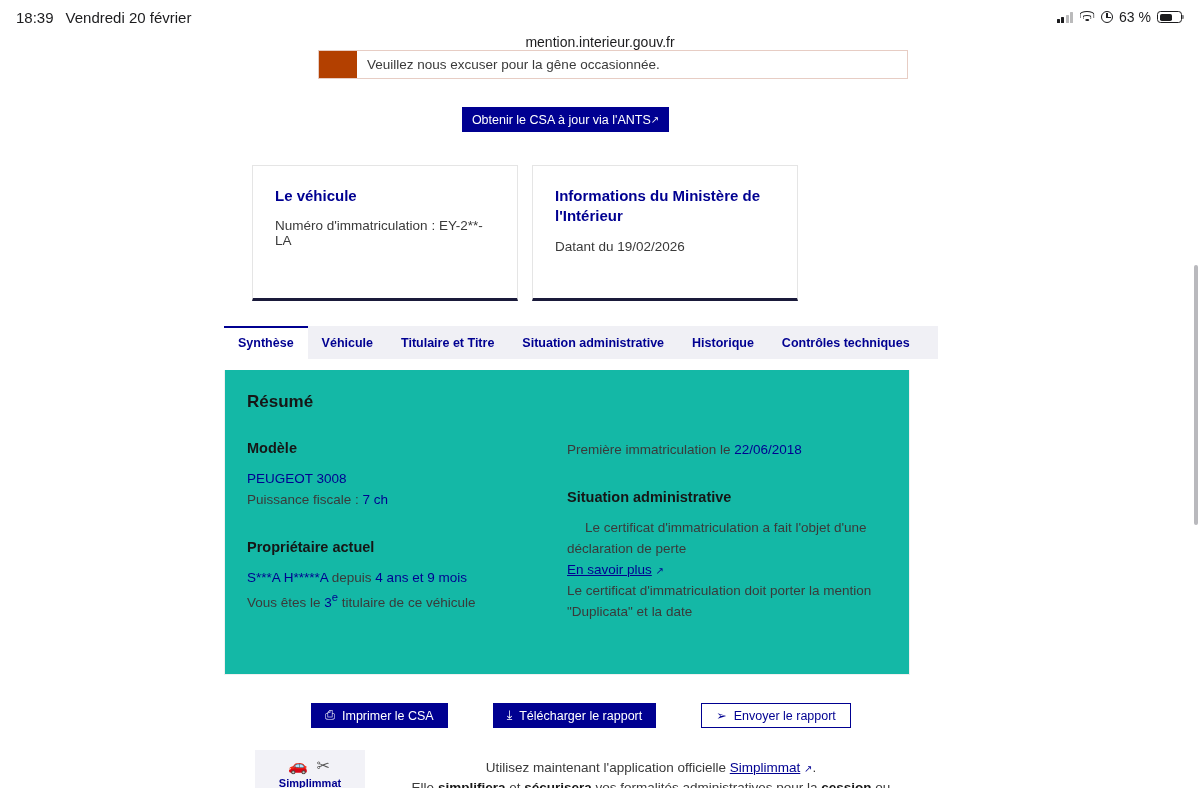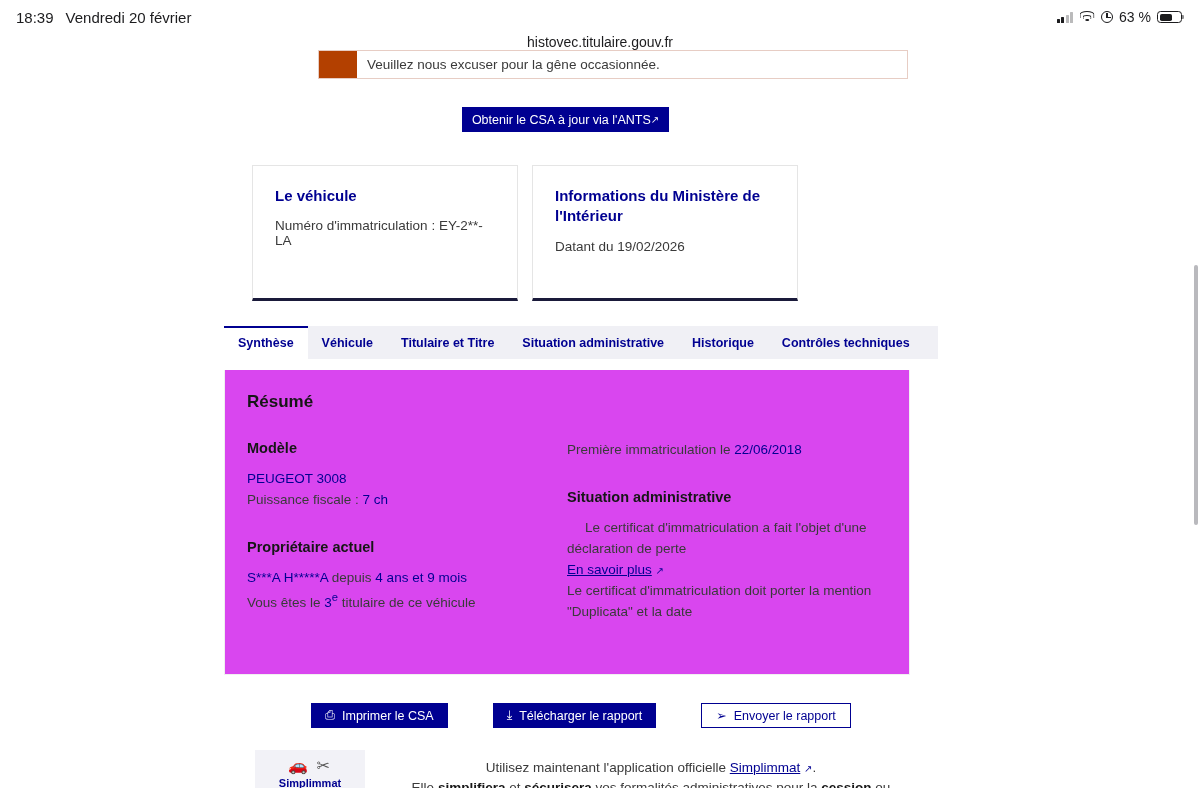--- a/index.html
+++ b/index.html
@@ -93,21 +93,21 @@
     background: #f0f0f5; color: #000091; font-size: 12.5px; font-weight: 700;
     padding: 9px 14px; white-space: nowrap; cursor: pointer; line-height: 1;
     border-top: 2px solid transparent;
   }
   .tab.active { background: #ffffff; border-top: 2px solid #000091; color: #000091; }
   .tab.clipped { overflow: hidden; max-width: 22px; padding-left: 14px; padding-right: 0; }
 
   
   .panel {
     position: absolute; left: 224px; top: 320px; width: 686px; height: 305px;
-    background: #d946ef; border: 1px solid #f0f0f0; border-top: none;
+    background: #14b8a6; border: 1px solid #f0f0f0; border-top: none;
     padding: 22px 22px 0 22px;
   }
   .panel h2 { font-size: 17px; color: #161616; font-weight: 700; margin-bottom: 28px; }
   .cols { display: flex; gap: 0; }
   .col { width: 329px; }
   .col h4 { font-size: 14.5px; color: #161616; font-weight: 700; margin-bottom: 13px; }
   .col p { font-size: 13.5px; color: #3a3a3a; line-height: 1.55; }
   .lnk { color: #000091; }
   .lnk-u { color: #000091; text-decoration: underline; }
   .blk { margin-top: 28px; }
@@ -162,21 +162,21 @@
         </span>
       <span class="loc"></span>
       <span class="batt-pct">63 %</span>
       <span class="batt">
           <i style="width:63%"></i>
         </span>
     </div>
   </div>
 
   <div class="urlbar">
-    <span class="url-text">histovec.titulaire.gouv.fr</span>
+    <span class="url-text">mention.interieur.gouv.fr</span>
   </div>
 
   <div class="page">
     <div class="content">
 
       <div class="alert">
         <div class="alert-bar"></div>
         <div class="alert-text">Veuillez nous excuser pour la gêne occasionnée.</div>
       </div>
 

